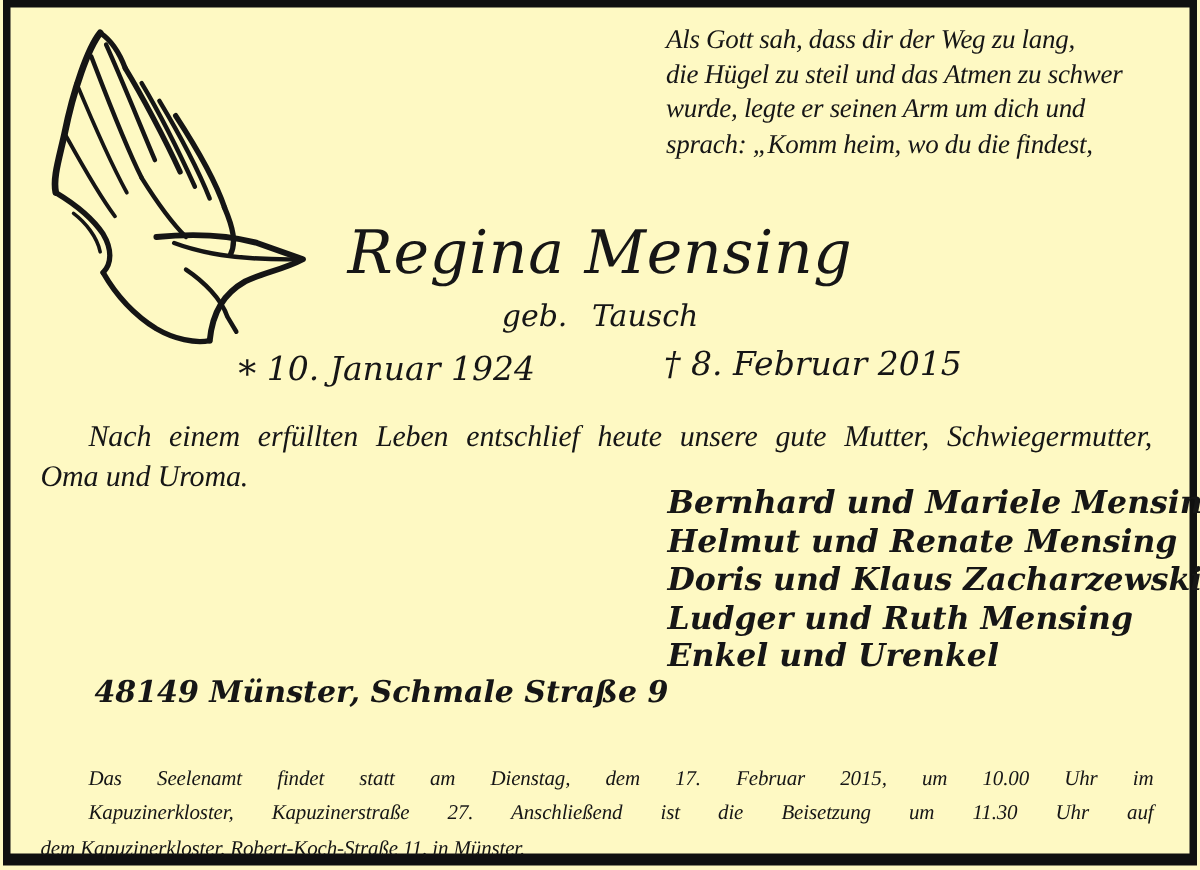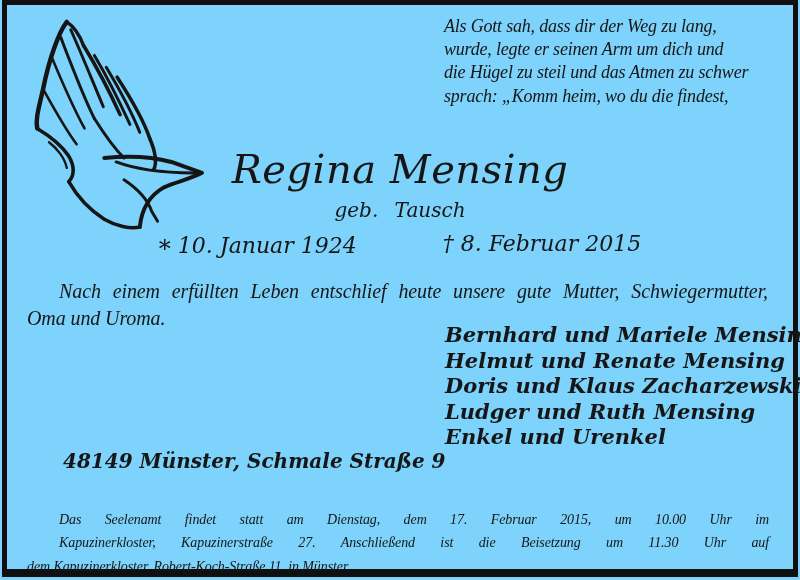--- a/index.html
+++ b/index.html
@@ -1,17 +1,17 @@
 <!DOCTYPE html>
 <html><head>
 <meta charset="utf-8">
 <style>
   html,body{margin:0;padding:0;background:#ffffff;}
   #stage{
-    position:relative;width:800px;height:580px;background:#7dd3fc;
+    position:relative;width:800px;height:580px;background:#fef9c3;
     font-family:"Liberation Serif",serif;color:#161616;overflow:hidden;
   }
   
   .frame{
     position:absolute;left:2px;right:2px;top:0;bottom:3px;
     border:5px solid #101010;border-bottom-width:8px;pointer-events:none;
   }
   .hands{position:absolute;left:20px;top:12px;width:210px;height:222px;}
   .verse{
     position:absolute;left:444px;top:15px;width:330px;
@@ -84,22 +84,22 @@
 
       <path stroke-width="4" d="M84,148 C104,146 130,146 152,152 L183,163 C170,170 156,172 144,178 C130,186 122,198 120,218"></path>
       <path stroke-width="3" d="M96,152 C112,158 136,164 183,163"></path>
       <path stroke-width="3" d="M104,170 C116,178 128,190 132,202 L138,212"></path>
       <path stroke-width="3" d="M74,108 C84,124 96,140 104,148"></path>
     </g>
   </svg>
 
   <div class="verse">
     <div>Als Gott sah, dass dir der Weg zu lang,</div>
+    <div>die Hügel zu steil und das Atmen zu schwer</div>
     <div>wurde, legte er seinen Arm um dich und</div>
-    <div>die Hügel zu steil und das Atmen zu schwer</div>
     <div>sprach: „Komm heim, wo du die findest,</div>
   </div>
 
   <div class="name">Regina Mensing</div>
   <div class="maiden">geb. Tausch</div>
 
   <div class="dates">
     <span class="birth">
       <span class="date-sym">*</span><span>10. Januar 1924</span>
     </span>

